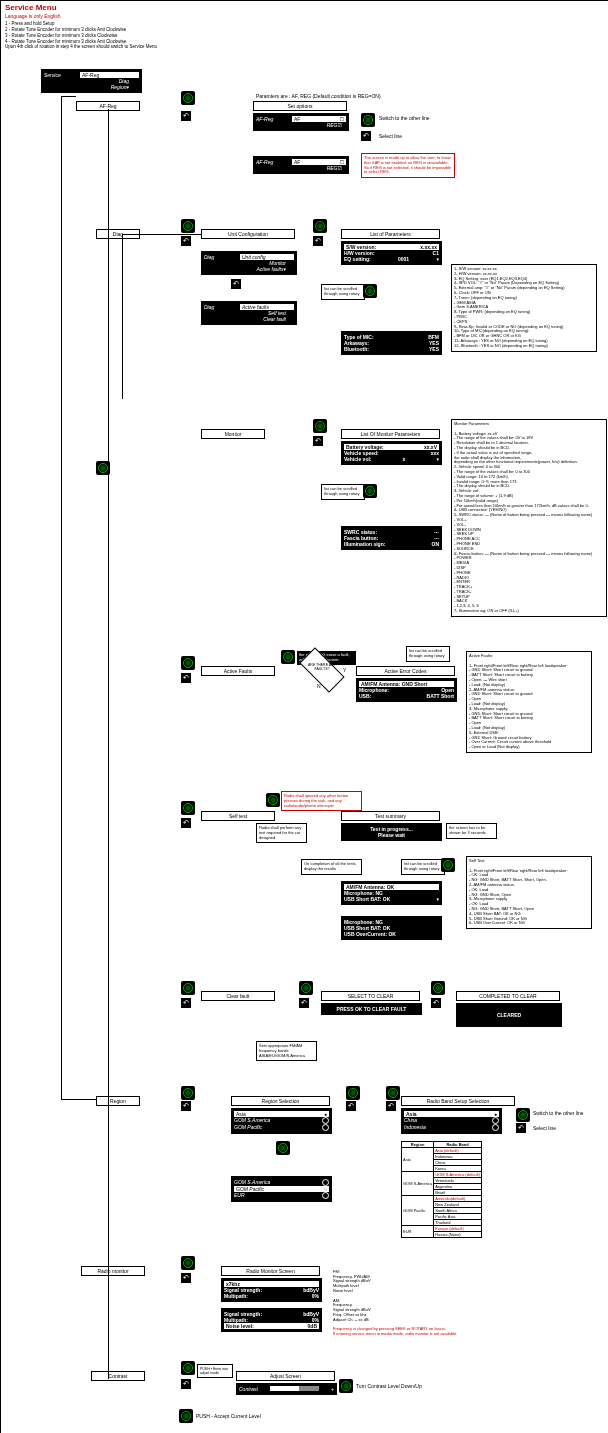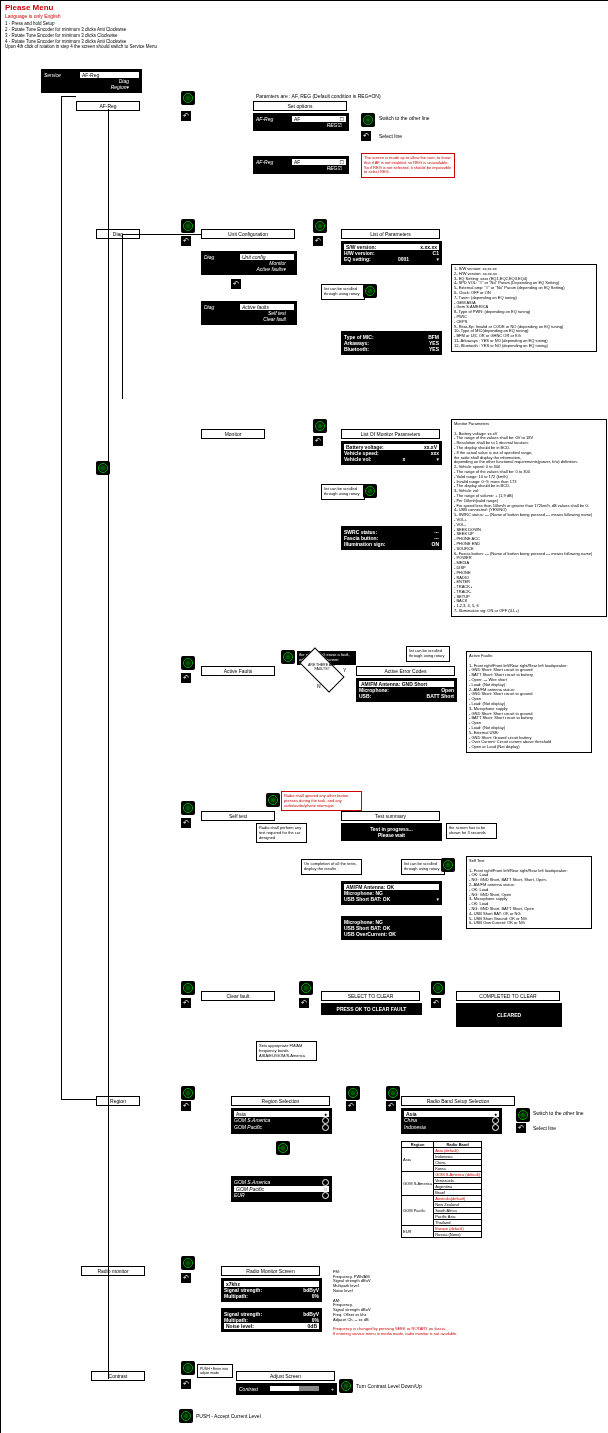--- a/index.html
+++ b/index.html
@@ -18,21 +18,21 @@
 .red{color:#c00}
 .radio{display:inline-block;width:5px;height:5px;border:1px solid #fff;border-radius:50%;vertical-align:middle}
 table.rb{border-collapse:collapse;font-size:4px}
 table.rb td,table.rb th{border:1px solid #000;padding:0 1px}
 .flex{display:flex;justify-content:space-between}
 </style>
 </head>
 <body>
 
 <div class="page">
-<div class="title" data-bind="title">Please Menu</div>
+<div class="title" data-bind="title">Service Menu</div>
 <div class="sub" data-bind="lang">Language is only English</div>
 <div class="inst">
 <div data-bind="instructions.0">1 - Press and hold Setup</div>
       <div data-bind="instructions.1">2 - Rotate Tune Encoder for minimum 3 clicks Anti Clockwise</div>
       <div data-bind="instructions.2">3 - Rotate Tune Encoder for minimum 3 clicks Clockwise</div>
       <div data-bind="instructions.3">4 - Rotate Tune Encoder for minimum 3 clicks Anti Clockwise</div>
       <div data-bind="instructions.4">Upon 4th click of rotation in step 4 the screen should switch to Service Menu</div>
 </div>
 
 <div class="bbox" style="top:68px;left:40px;width:95px">

